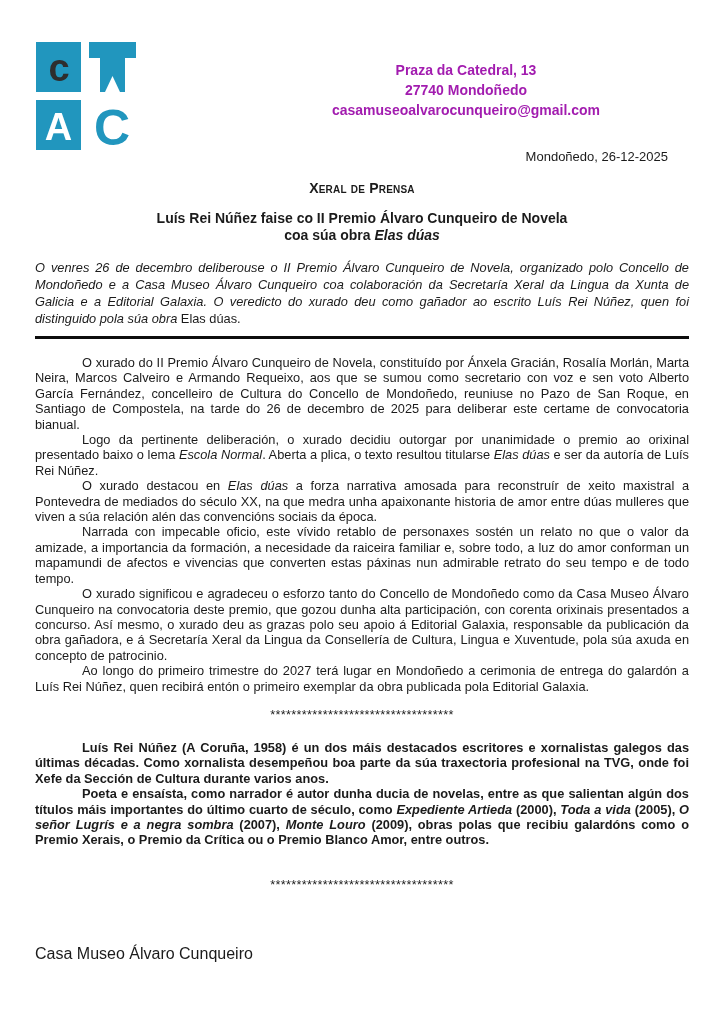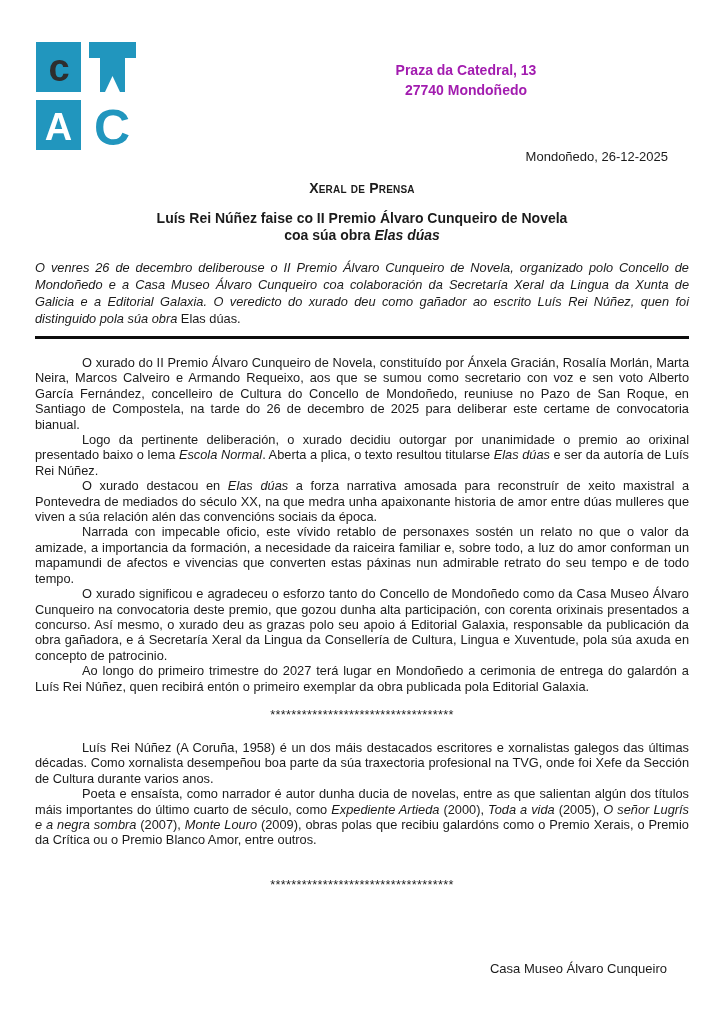--- a/index.html
+++ b/index.html
@@ -36,33 +36,33 @@
   }
   .lead{
     margin:15px 0 0;text-align:justify;
     font-size:12.8px;line-height:17px;
   }
   .rule{
     border:none;border-top:3px solid #0d0d0d;
     margin:9px 0 0;height:0;
   }
   .body-block{margin-top:16px;}
-  .body-block-2{margin-top:17px;}
+  .body-block-2{margin-top:17px;font-weight:bold;}
   .body-para{
     margin:0;text-align:justify;text-indent:47px;
     font-size:12.8px;line-height:15.4px;
   }
   .separator{
     margin-top:14px;text-align:center;
     font-size:12.7px;line-height:15px;letter-spacing:.3px;
   }
   .separator-2{margin-top:30px;}
   .signature{
-    margin-top:68px;text-align:right;padding-right:22px;
-    font-size:13px;line-height:16px;
+    margin-top:53px;text-align:left;padding-right:22px;
+    font-size:16px;line-height:16px;
   }
 </style>
 </head>
 <body>
 
 <div class="page">
 
   <div class="logo">
     <svg viewBox="0 0 100 108" width="100" height="108">
 
@@ -82,20 +82,21 @@
 
       <g>
         <text x="76" y="103" font-family="Liberation Sans, sans-serif" font-size="50" font-weight="bold" fill="#2196BE" text-anchor="middle">C</text>
       </g>
     </svg>
   </div>
 
   <div class="contact">
     <div>Praza da Catedral, 13</div>
     <div>27740 Mondoñedo</div>
+    <div>casamuseoalvarocunqueiro@gmail.com</div>
   </div>
 
   <div class="dateline">Mondoñedo, 26-12-2025</div>
 
   <div class="doc">
 
     <div class="kicker">Xeral de Prensa</div>
 
     <h1 class="headline">
       <span>Luís Rei Núñez faise co II Premio Álvaro Cunqueiro de Novela</span><br>

